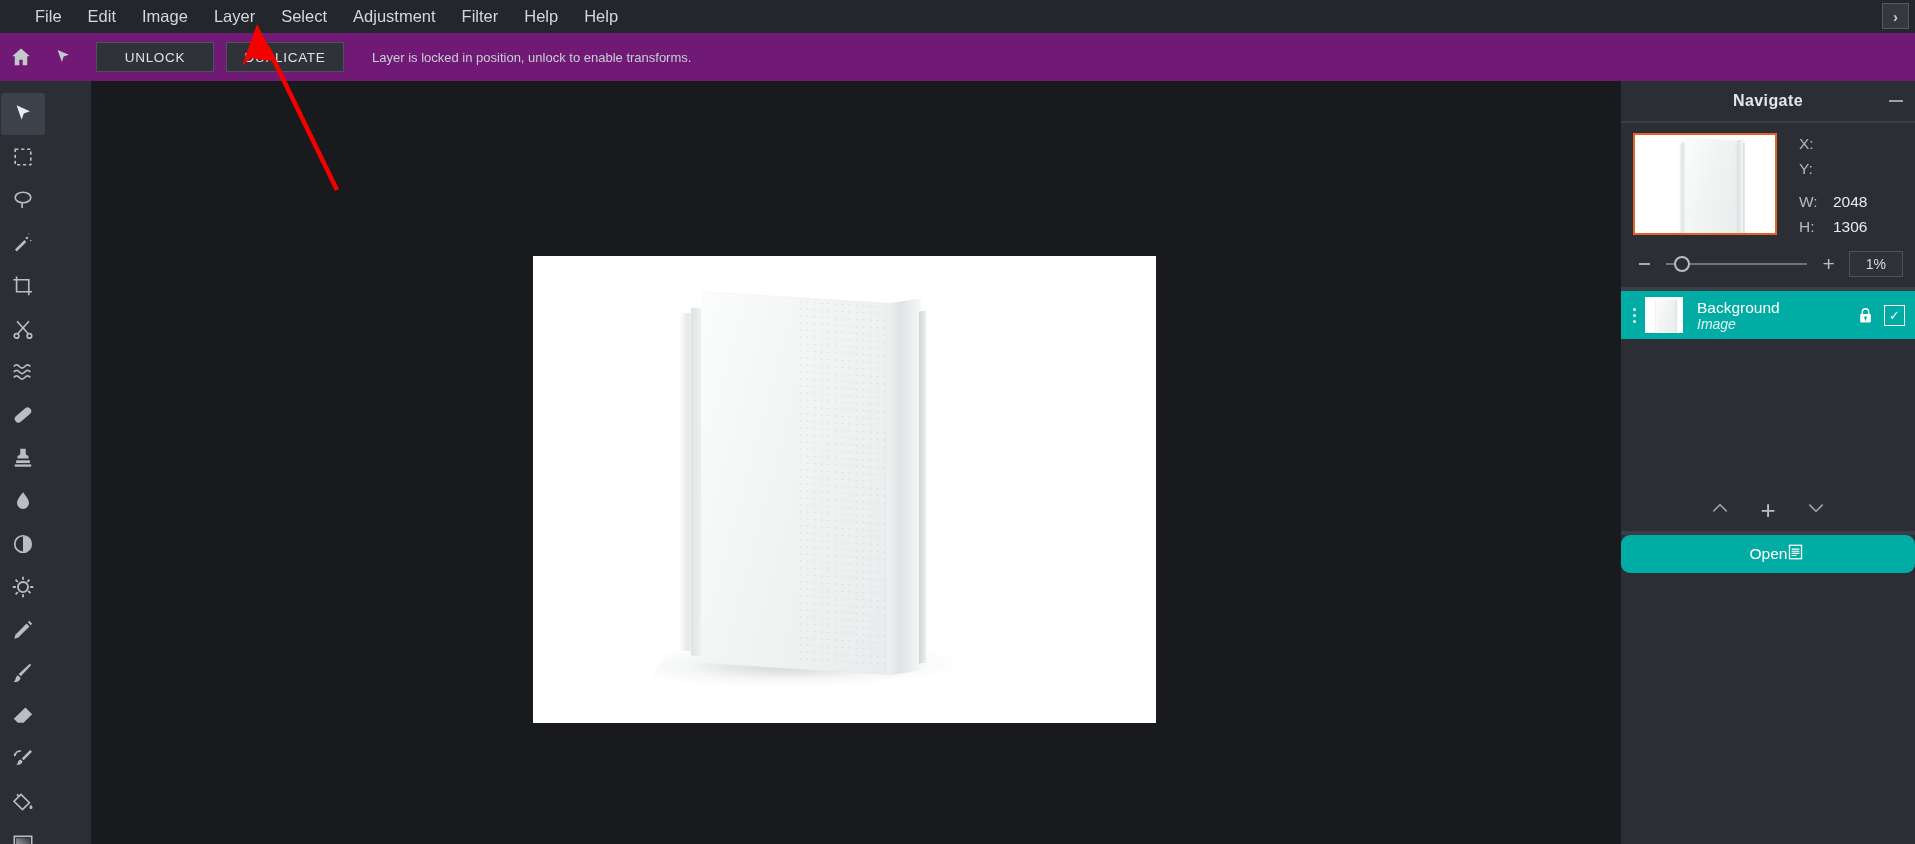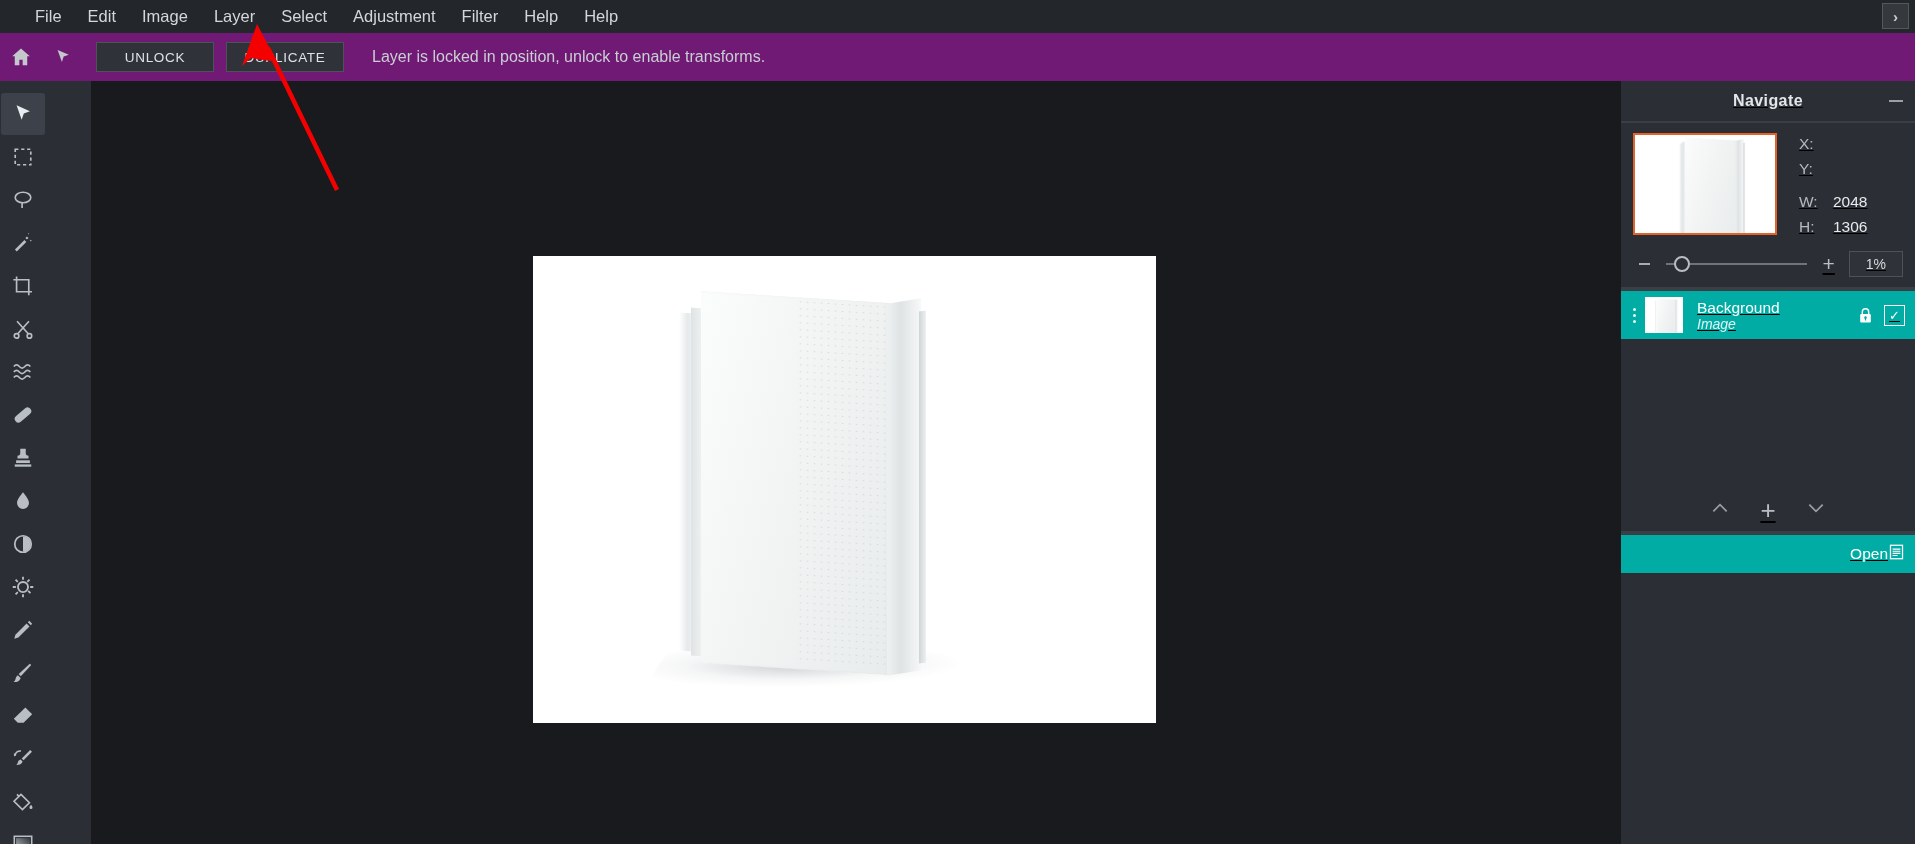--- a/index.html
+++ b/index.html
@@ -36,21 +36,21 @@
   .opt-icon{
     width:42px; height:48px; display:flex; align-items:center; justify-content:center;
     color:#c4c8cc;
   }
   .opt-btn{
     height:30px; min-width:118px; border:1px solid #4d5158;
     background:#2f3339; color:#dfe2e5; font-size:13.5px; letter-spacing:.7px;
     display:flex; align-items:center; justify-content:center; margin-left:12px;
     font-family:"Liberation Sans", sans-serif;
   }
-  .opt-msg{ margin-left:28px; color:#c9ced3; font-size:16px; }
+  .opt-msg{ margin-left:28px; color:#c9ced3; font-size:13px; }
 
   
   .toolbar{
     position:absolute; left:0; top:81px; width:91px; height:763px;
     background:#2b2f35; padding-top:12px; z-index:3;
   }
   .tool-grid{ display:flex; flex-wrap:wrap; }
   .tool{
     width:44px; height:42px; display:flex; align-items:center; justify-content:center;
     color:#b9bec4; margin:0 1px 1px 1px;
@@ -107,21 +107,21 @@
   }
   .bk-shadow{
     position:absolute; left:-20px; top:346px; width:300px; height:44px;
     background:radial-gradient(ellipse at 45% 50%, rgba(90,100,105,.30) 0%, rgba(150,160,165,.10) 45%, rgba(255,255,255,0) 72%);
     transform:skewX(-34deg);
   }
 
   
   .rightpanel{
     position:absolute; left:1621px; top:81px; width:294px; height:763px;
-    background:#2b2f35; z-index:3;text-decoration:underline;
+    background:#2b2f35; z-index:3;
   }
   .panel-head{
     position:relative; height:40px; background:#2b2f35;
     display:flex; align-items:center; justify-content:center;
   }
   .panel-title{ color:#e3e6e9; font-size:16px; font-weight:bold; letter-spacing:.4px; }
   .panel-min{
     position:absolute; right:12px; top:50%; transform:translateY(-50%);
     width:14px; height:2px; background:#9aa0a6;
   }
@@ -177,21 +177,21 @@
   .layer-tools{
     height:42px; display:flex; align-items:center; justify-content:center; gap:30px;
     color:#9aa0a6;
   }
   .layer-tools svg{ width:20px; height:20px; fill:none; stroke:currentColor; stroke-width:2; }
   .layer-tools .plus{ font-size:26px; line-height:20px; color:#b9bec4; }
 
   
   .hist-row{
     height:38px; background:#00aca4; display:flex; align-items:center;
-    padding:0 10px 0 28px; justify-content:flex-end;
+    padding:0 10px 0 28px; justify-content:center;border-radius:9px;
   }
   .hist-label{ color:#ffffff; font-size:15.5px; }
   .hist-icon{ color:#ffffff; }
   .hist-icon svg{ width:17px; height:18px; fill:currentColor; }
 
   
   .annot{ position:absolute; left:0; top:0; width:1915px; height:844px; pointer-events:none; z-index:20; }
 </style>
 </head>
 <body>

